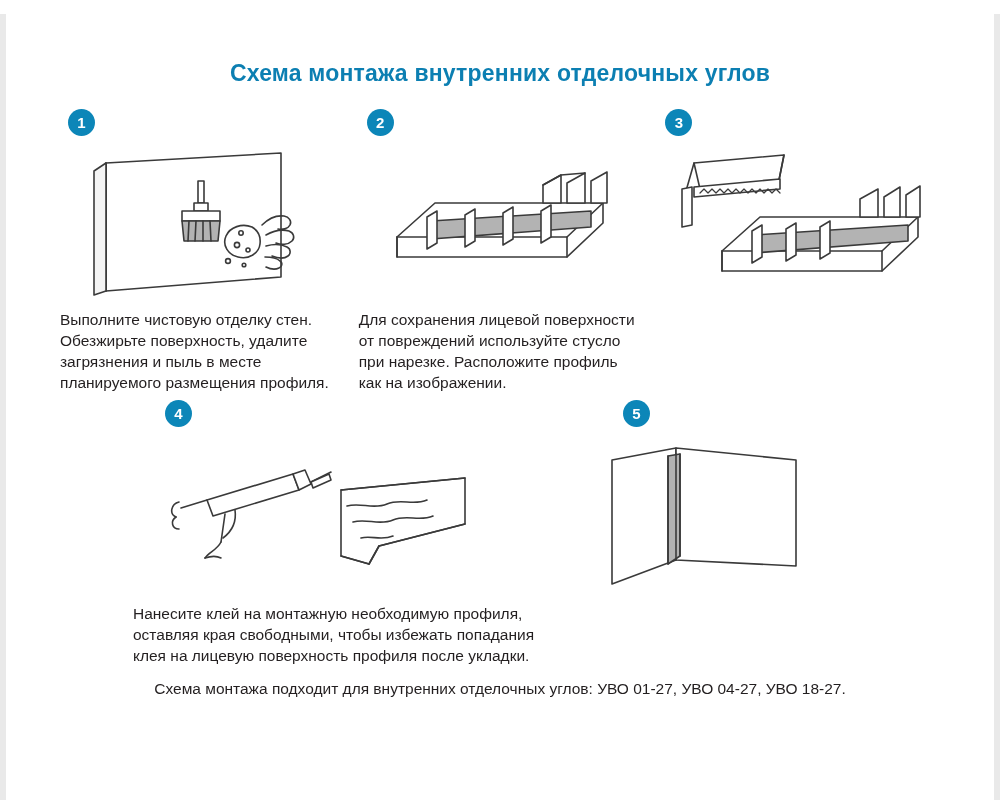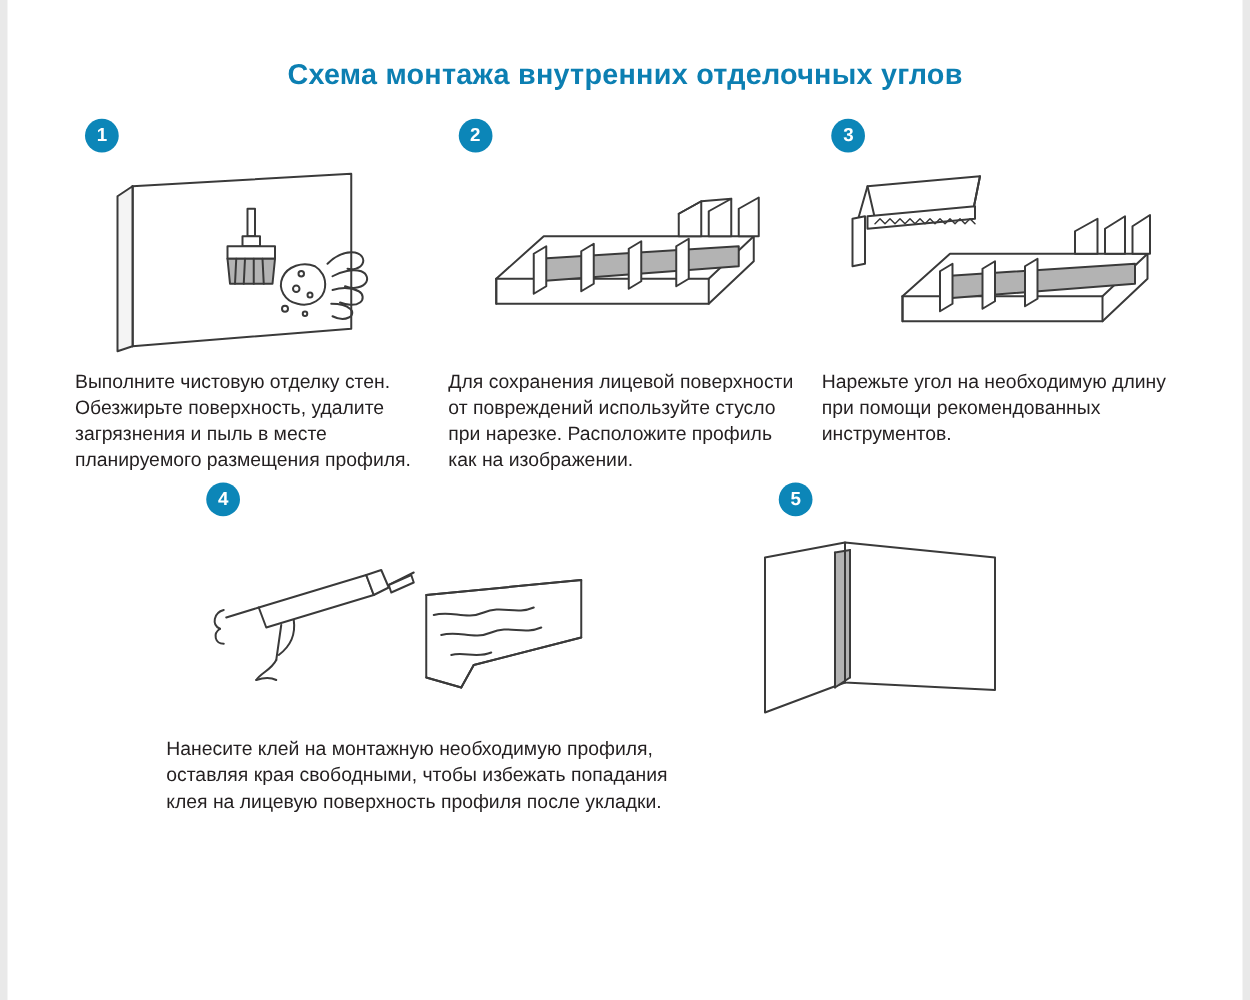--- a/index.html
+++ b/index.html
@@ -21,21 +21,21 @@
     height: 800px;
     box-sizing: border-box;
     padding: 0;
   }
   .title {
     text-align: center;
     color: #0c7fb2;
     font-size: 23px;
     font-weight: bold;
     letter-spacing: 0.2px;
-    margin: 0;
+    margin: 14px;
     padding-top: 46px;
   }
   .row {
     display: flex;
     justify-content: center;
     align-items: flex-start;
   }
   .row-top {
     margin-top: 22px;
     padding: 0 52px;
@@ -224,21 +224,20 @@
             <path d="M78 86 L88 80 L88 112 L78 118 Z" fill="#ffffff"></path>
             <path d="M112 84 L122 78 L122 110 L112 116 Z" fill="#ffffff"></path>
             <path d="M146 82 L156 76 L156 108 L146 114 Z" fill="#ffffff"></path>
 
             <path d="M186 54 L204 44 L204 72 L186 72 Z" fill="#ffffff"></path>
             <path d="M210 52 L226 42 L226 72 L210 72 Z" fill="#ffffff"></path>
             <path d="M232 50 L246 41 L246 72 L232 72 Z" fill="#ffffff"></path>
           </g>
         </svg>
       </div>
-      <div class="caption">Нарежьте угол на необходимую длину при помощи рекомендованных инструментов.</div>
     </div>
   </div>
 
   <div class="row row-bottom">
 
     <div class="col col-wide">
       <div class="badge-wrap-b">
         <div class="badge">4</div>
       </div>
       <div class="art-b">
@@ -290,14 +289,15 @@
             <path d="M88 18 L100 16 L100 118 L88 126 Z" fill="#b3b3b3" stroke="#3a3a3a"></path>
             <path d="M96 16 L96 122"></path>
             <path d="M88 18 L88 126"></path>
             <path d="M100 16 L100 118"></path>
           </g>
         </svg>
       </div>
     </div>
   </div>
 
+  <div class="footer">Схема монтажа подходит для внутренних отделочных углов: УВО 01-27, УВО 04-27, УВО 18-27.</div>
 
 </div>
 
 </body></html>

